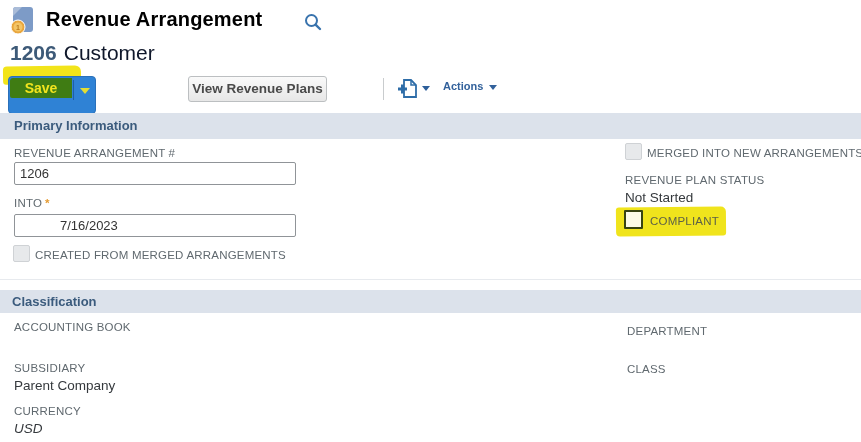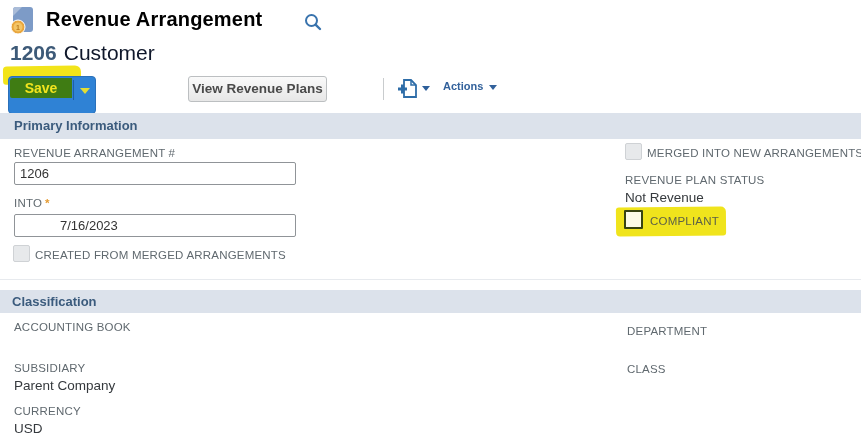--- a/index.html
+++ b/index.html
@@ -102,32 +102,32 @@
 
   <div class="abs checkbox" style="left:13px; top:245px;"></div>
   <div class="abs field-label" style="left:35px; top:249px;">CREATED FROM MERGED ARRANGEMENTS</div>
 
   <div class="abs row-divider"></div>
 
   <div class="abs checkbox" style="left:625px; top:143px;"></div>
   <div class="abs field-label" style="left:647px; top:147px;">MERGED INTO NEW ARRANGEMENTS</div>
 
   <div class="abs field-label" style="left:625px; top:174px;">REVENUE PLAN STATUS</div>
-  <div class="abs field-value" style="left:625px; top:190px;">Not Revenue</div>
+  <div class="abs field-value" style="left:625px; top:190px;">Not Started</div>
 
   <div class="abs compliant-highlight"></div>
   <div class="abs compliant-box"></div>
   <div class="abs compliant-label">COMPLIANT</div>
 
   <div class="abs section-bar bar-class">Classification</div>
 
   <div class="abs field-label" style="left:14px; top:321px;">ACCOUNTING BOOK</div>
 
   <div class="abs field-label" style="left:14px; top:362px;">SUBSIDIARY</div>
   <div class="abs field-value" style="left:14px; top:378px;">Parent Company</div>
 
   <div class="abs field-label" style="left:14px; top:405px;">CURRENCY</div>
-  <div class="abs field-value" style="left:14px; top:421px;">USD</div>
+  <div class="abs field-value" style="left:14px; top:421px;font-style:italic;">USD</div>
 
   <div class="abs field-label" style="left:627px; top:325px;">DEPARTMENT</div>
   <div class="abs field-label" style="left:627px; top:363px;">CLASS</div>
 
 </div>
 
 </body></html>

